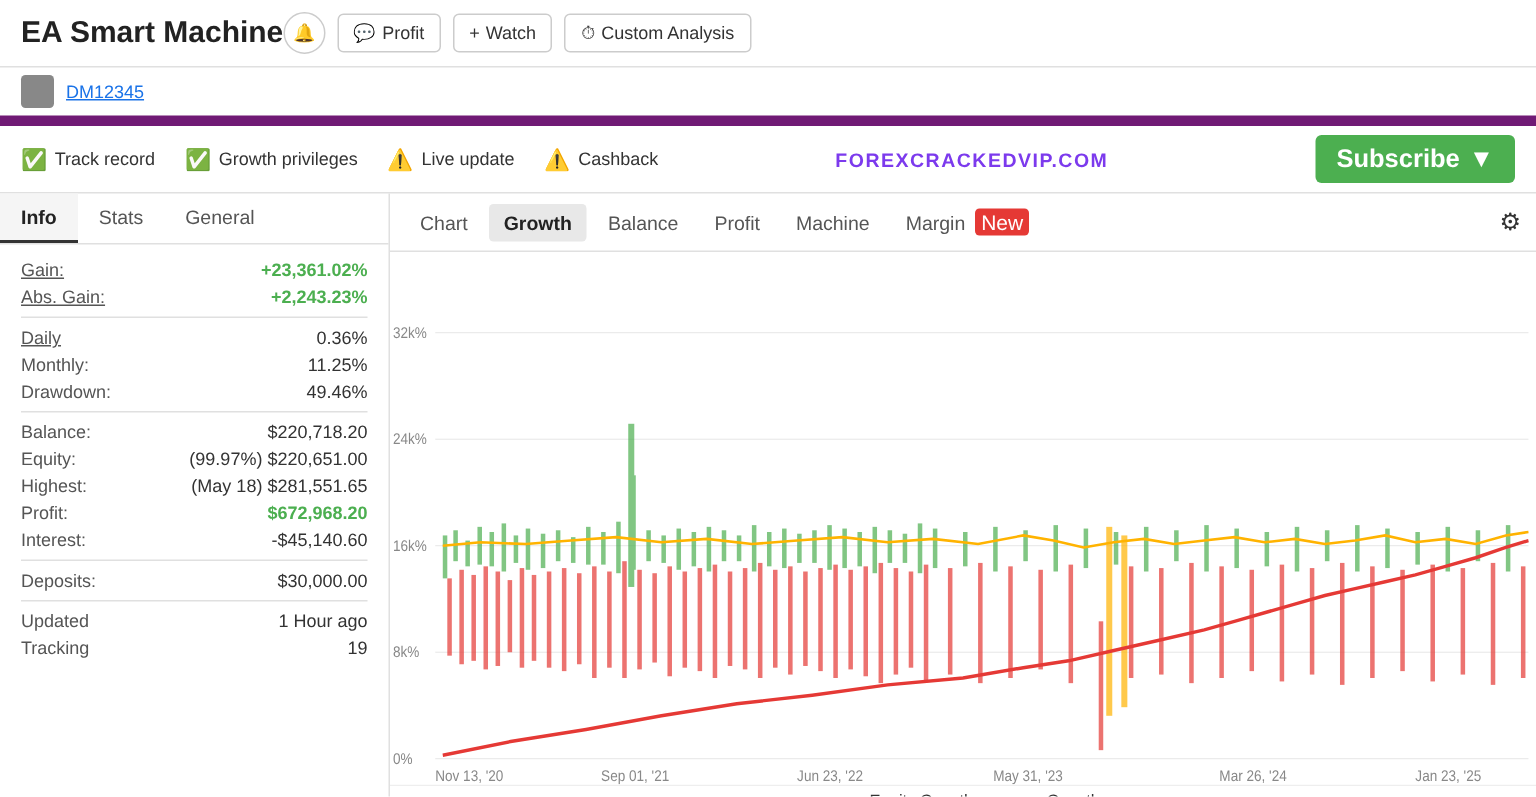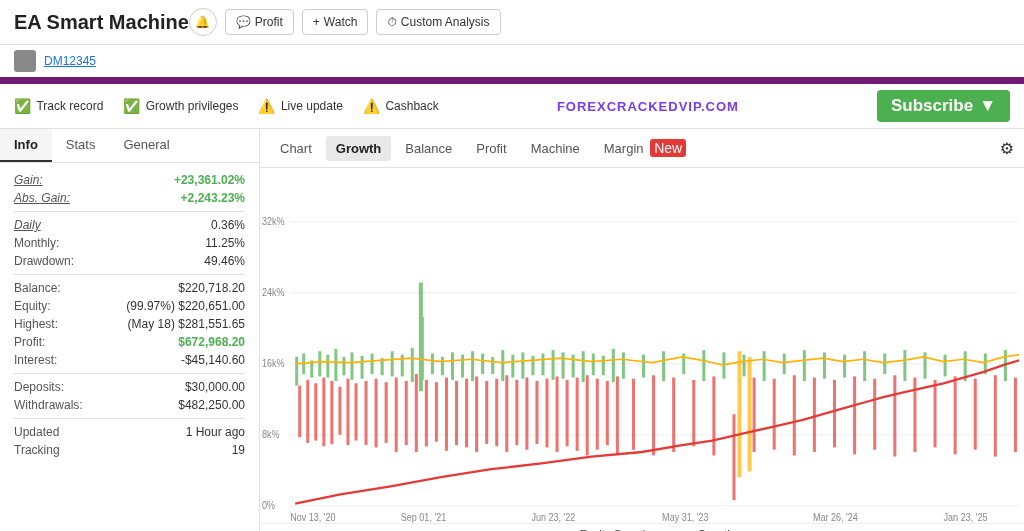--- a/index.html
+++ b/index.html
@@ -30,21 +30,21 @@
     .main { display: flex; height: calc(531px - 116px); }
 
     
     .left-panel { width: 260px; min-width: 260px; border-right: 1px solid #e0e0e0; display: flex; flex-direction: column; }
     .tabs-row { display: flex; border-bottom: 1px solid #e0e0e0; }
     .tab { padding: 8px 14px; cursor: pointer; font-size: 13px; color: #555; border-bottom: 2px solid transparent; }
     .tab.active { border-bottom: 2px solid #333; color: #222; font-weight: bold; background: #f5f5f5; }
     .info-content { padding: 10px 14px; overflow-y: auto; flex: 1; }
     .info-row { display: flex; justify-content: space-between; margin-bottom: 4px; }
     .info-label { color: #555; font-size: 12px; }
-    .info-label.underline { text-decoration: underline; cursor: pointer; font-style: italic; }
+    .info-label.underline { text-decoration: underline; cursor: pointer; }
     .info-value { font-size: 12px; color: #333; }
     .info-value.green { color: #4caf50; font-weight: bold; }
     .divider { border: none; border-top: 1px solid #e0e0e0; margin: 6px 0; }
 
     
     .right-panel { flex: 1; display: flex; flex-direction: column; }
     .chart-tabs { display: flex; align-items: center; padding: 6px 10px; border-bottom: 1px solid #e0e0e0; gap: 4px; }
     .chart-tab { padding: 5px 10px; cursor: pointer; font-size: 13px; color: #555; border-radius: 3px; }
     .chart-tab.active { background: #e8e8e8; font-weight: bold; color: #222; }
     .new-badge { background: #e53935; color: #fff; font-size: 14px; border-radius: 3px; padding: 1px 4px; margin-left: 3px; }
@@ -160,24 +160,20 @@
         <span class="info-value green">$672,968.20</span>
       </div>
       <div class="info-row">
         <span class="info-label">Interest:</span>
         <span class="info-value">-$45,140.60</span>
       </div>
       <hr class="divider">
       <div class="info-row">
         <span class="info-label">Deposits:</span>
         <span class="info-value">$30,000.00</span>
-      </div>
-      <div class="info-row">
-        <span class="info-label">Withdrawals:</span>
-        <span class="info-value">$482,250.00</span>
       </div>
       <hr class="divider">
       <div class="info-row">
         <span class="info-label">Updated</span>
         <span class="info-value">1 Hour ago</span>
       </div>
       <div class="info-row">
         <span class="info-label">Tracking</span>
         <span class="info-value">19</span>
       </div>

